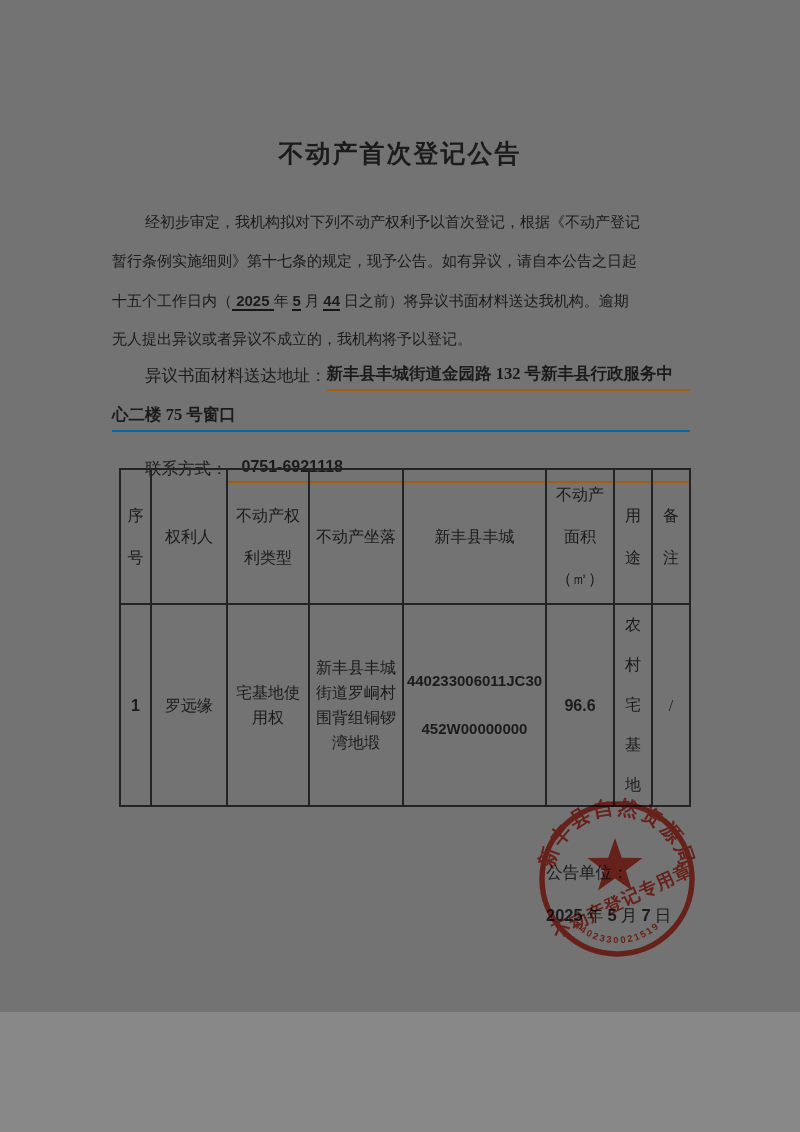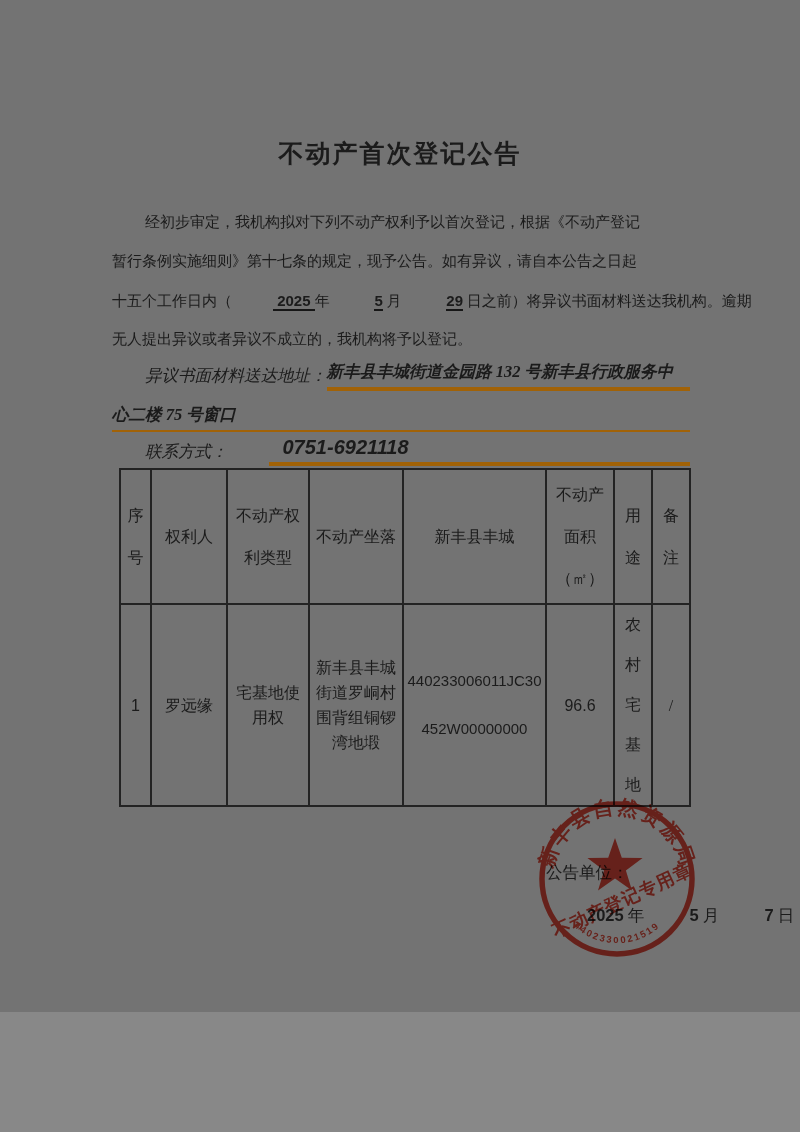--- a/index.html
+++ b/index.html
@@ -4,58 +4,58 @@
 <style>
   html,body{margin:0;padding:0;background:#888;}
   .page{position:relative;width:800px;height:1012px;background:#737373;
         font-family:"Liberation Serif",serif;color:#1b1b1b;overflow:hidden;margin:0 auto;}
   .title{position:absolute;top:137px;left:0;width:100%;text-align:center;
          font-size:25px;font-weight:bold;letter-spacing:2px;margin:0;}
   .para{position:absolute;top:203px;left:112px;width:580px;}
   .line{height:39px;line-height:39px;font-size:15px;white-space:nowrap;}
   .indent{text-indent:33px;}
   .u{border-bottom:2px solid #161616;white-space:pre;}
-  .num{font-family:"Liberation Sans",sans-serif;font-weight:bold;margin-left:41px;}
+  .num{font-family:"Liberation Sans",sans-serif;font-weight:bold;}
   .fill-line{position:absolute;left:112px;width:578px;display:flex;align-items:flex-end;
-             font-size:16.5px;font-style:italic;}
+             font-size:16.5px;}
   #addr-a{top:360px;height:31px;line-height:31px;}
-  #addr-b{top:399px;height:31px;line-height:31px;border-bottom:2px solid #a16207;}
-  #contact{top:437px;height:29px;line-height:29px;align-items:flex-end;}
+  #addr-b{top:399px;height:31px;line-height:31px;border-bottom:2px solid #0369a1;}
+  #contact{top:454px;height:29px;line-height:29px;align-items:flex-end;}
   .lbl{white-space:nowrap;padding-left:33px;}
-  .uval{flex:1;border-bottom:4px solid #a16207;font-weight:bold;white-space:nowrap;}
-  #contact .uval{padding-left:14px;font-size:20px;}
+  .uval{flex:1;border-bottom:2px solid #a16207;font-weight:bold;white-space:nowrap;}
+  #contact .uval{padding-left:14px;font-size:16px;}
   .reg-table{position:absolute;left:119px;top:468px;width:570px;border-collapse:collapse;
              table-layout:fixed;font-size:16px;}
   .reg-table td{border:2px solid #232323;text-align:center;vertical-align:middle;
                 white-space:pre-line;padding:0;}
   .hrow td{line-height:42px;margin-top:36px;}
   .drow td{line-height:25px;}
   .drow td.vert{line-height:40px;}
   .drow td.unit{line-height:48px;font-size:15px;}
-  .sans{font-family:"Liberation Sans",sans-serif;font-weight:normal;margin-top:8px;}
+  .sans{font-family:"Liberation Sans",sans-serif;font-weight:bold;margin-top:8px;}
   .footer{position:absolute;left:546px;top:852px;font-size:16.5px;}
   .frow{height:42px;line-height:42px;white-space:nowrap;}
   .stamp{position:absolute;left:532px;top:794px;opacity:.88;mix-blend-mode:multiply;}
   .seal-org{font-size:20px;font-weight:bold;letter-spacing:3px;}
   .seal-title{font-size:18px;font-weight:bold;letter-spacing:1px;text-anchor:middle;}
   .seal-code{font-size:9.5px;font-weight:bold;letter-spacing:2px;
              font-family:"Liberation Sans",sans-serif;}
 </style>
 </head>
 <body>
 
 <div class="page">
 
   <h1 class="title">不动产首次登记公告</h1>
 
   <div class="para">
     <div class="line indent">经初步审定，我机构拟对下列不动产权利予以首次登记，根据《不动产登记</div>
     <div class="line">暂行条例实施细则》第十七条的规定，现予公告。如有异议，请自本公告之日起</div>
     <div class="line">
-      <span>十五个工作日内（</span><span class="u num"> 2025 </span><span>年 </span><span class="u num">5</span><span> 月 </span><span class="u num">29</span><span> 日之前）将异议书面材料送达我机构。逾期</span>
+      <span>十五个工作日内（</span><span class="u num"> 2025 </span><span>年 </span><span class="u num">5</span><span> 月 </span><span class="u num">44</span><span> 日之前）将异议书面材料送达我机构。逾期</span>
     </div>
     <div class="line">无人提出异议或者异议不成立的，我机构将予以登记。</div>
   </div>
 
   <div class="fill-line" id="addr-a">
     <span class="lbl">异议书面材料送达地址：</span>
       <span class="uval">新丰县丰城街道金园路 132 号新丰县行政服务中</span>
   </div>
   <div class="fill-line" id="addr-b">
     <span style="font-weight:bold">心二楼 75 号窗口</span>

